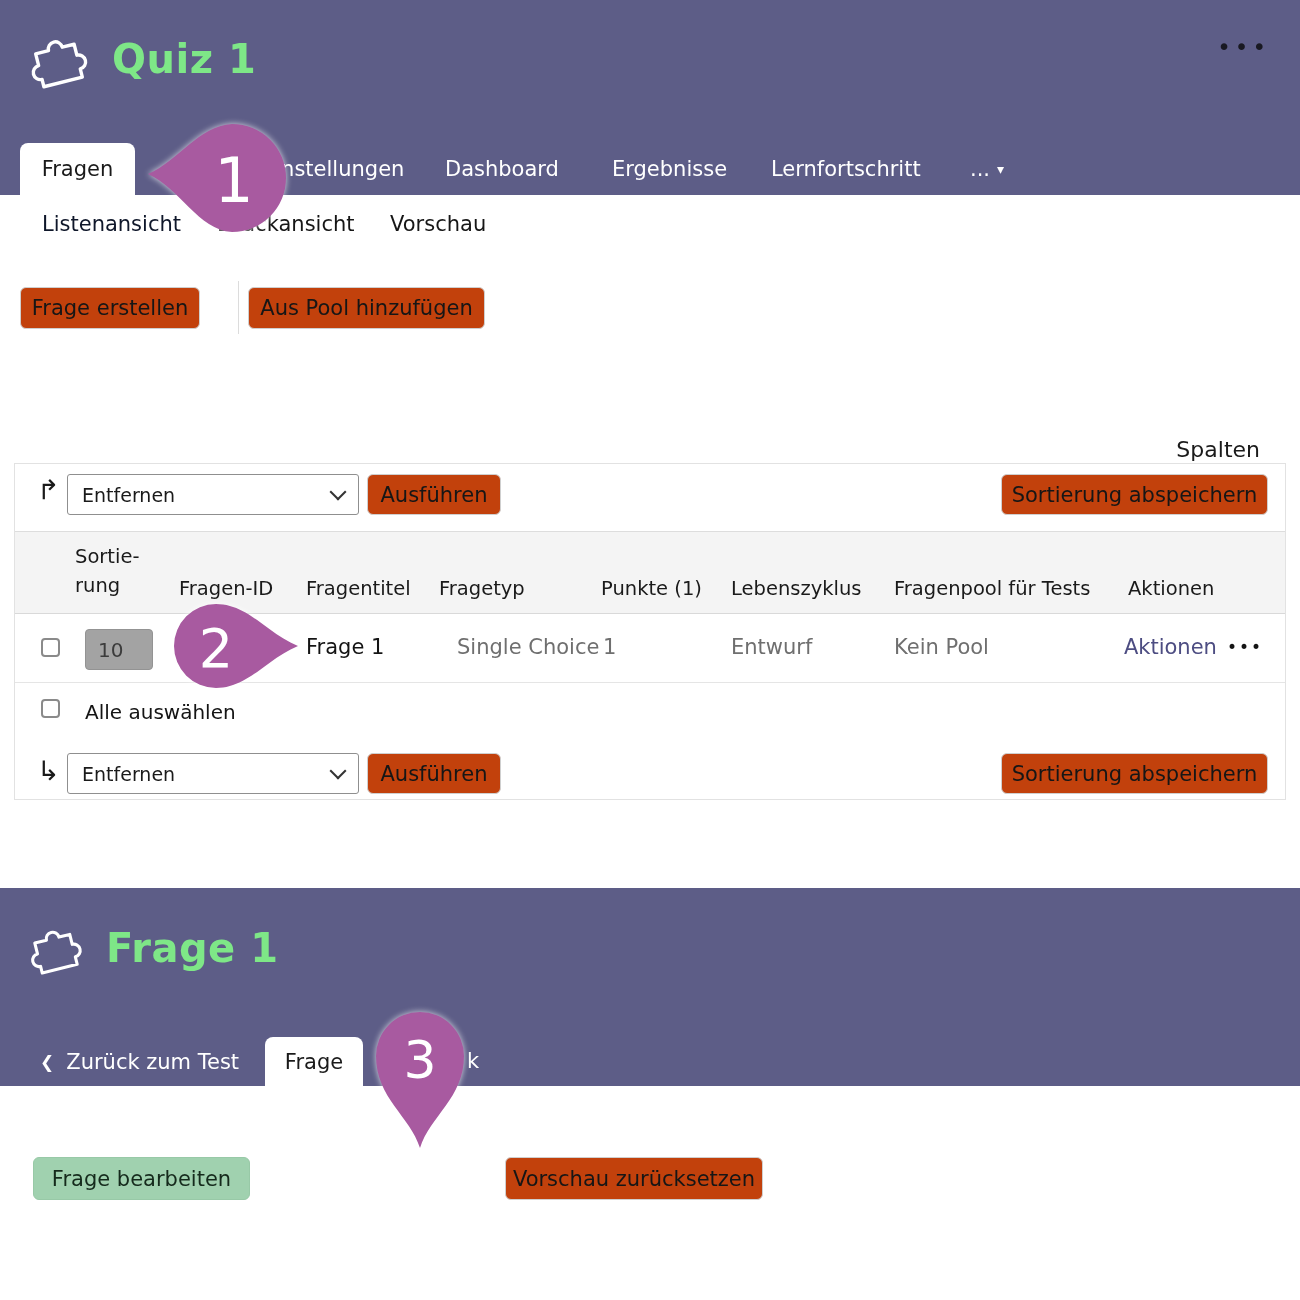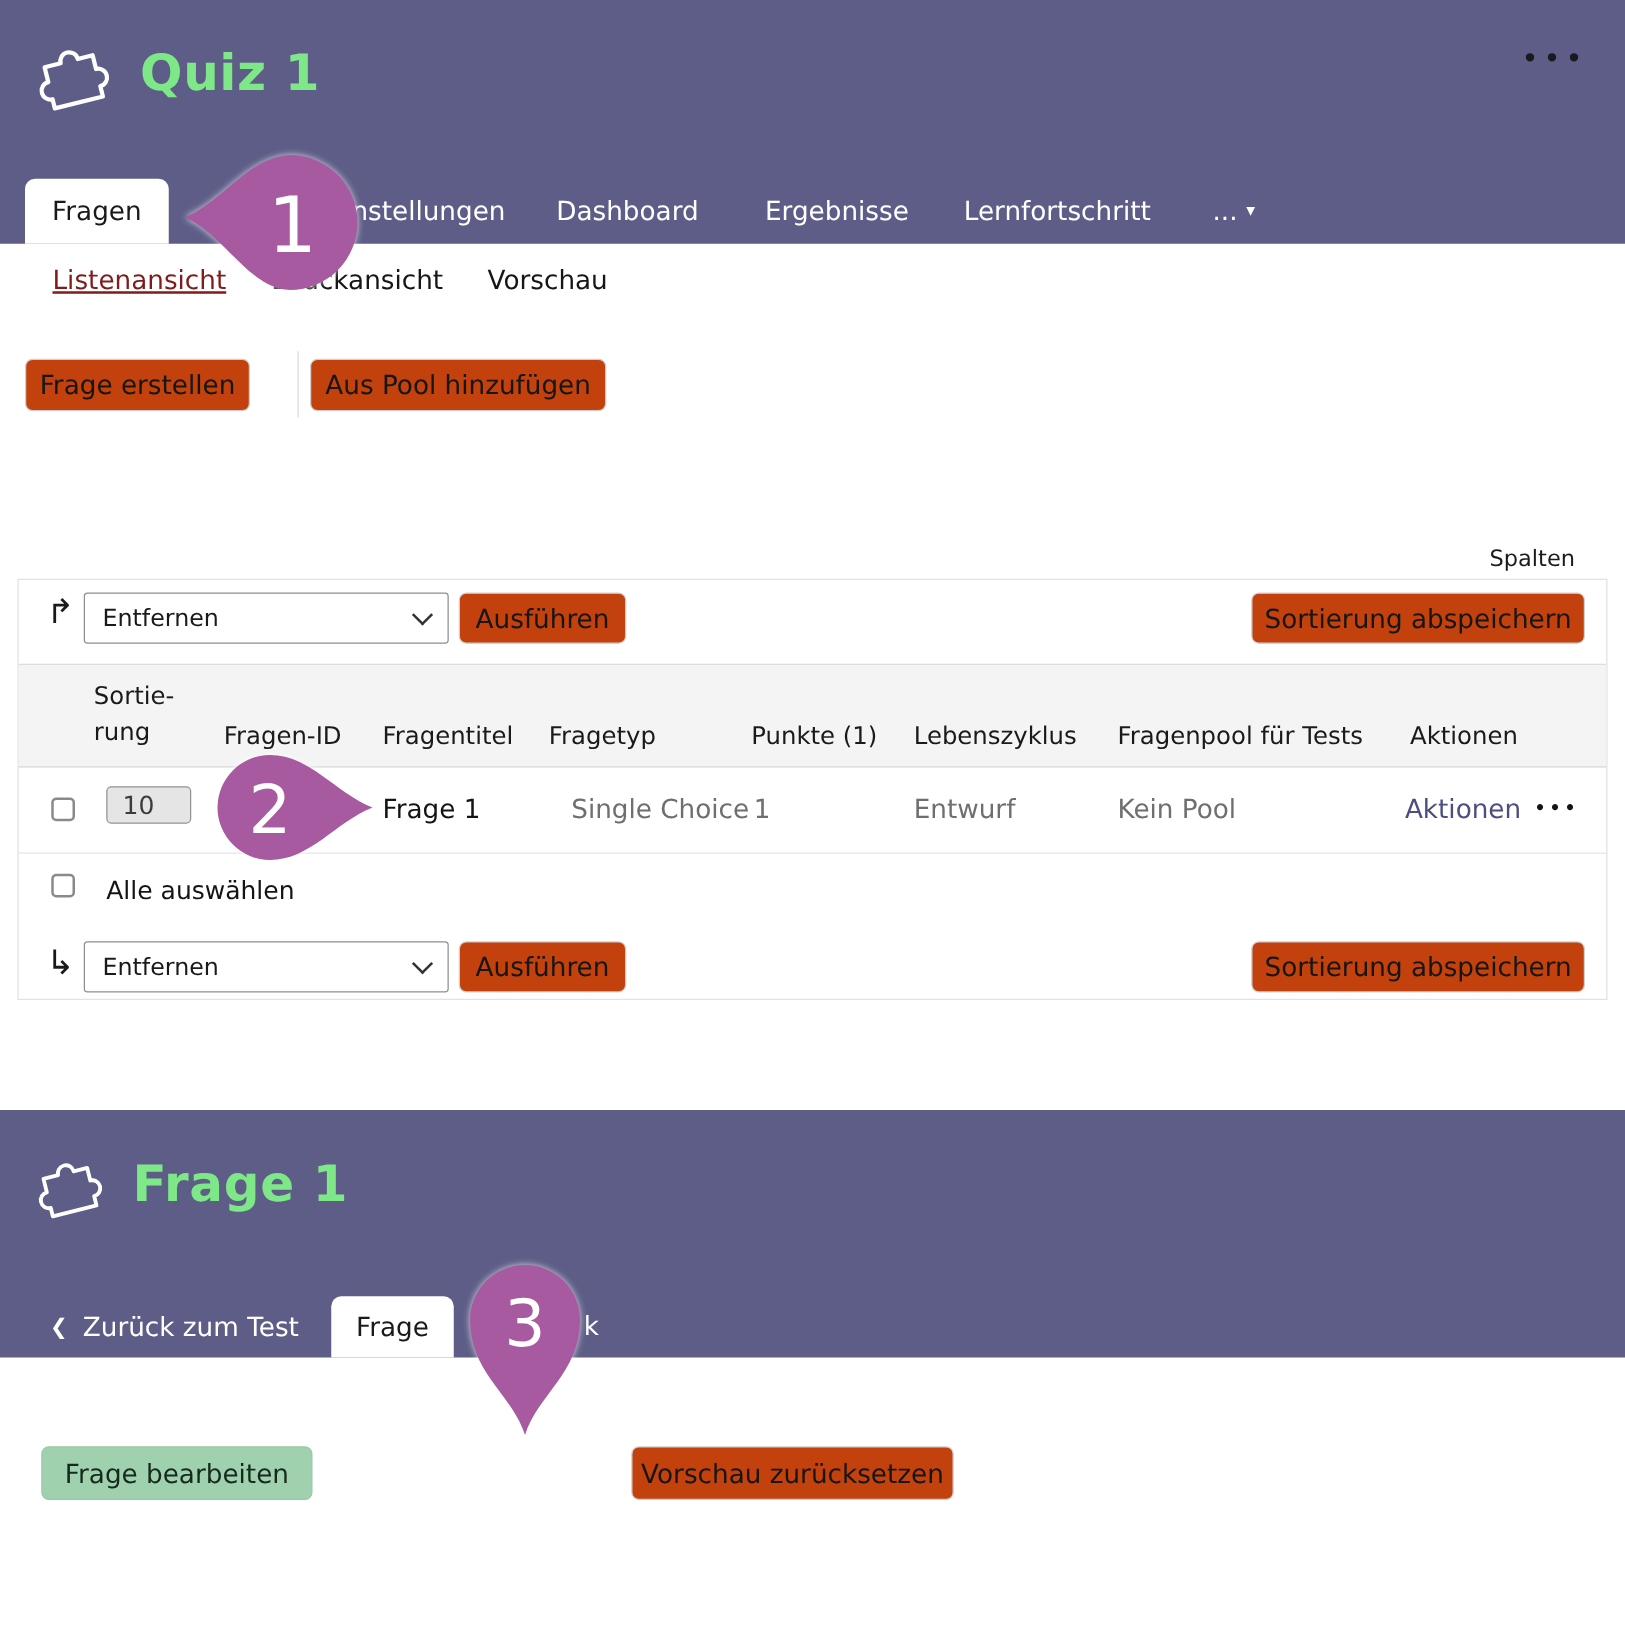--- a/index.html
+++ b/index.html
@@ -23,33 +23,33 @@
   #tab-fragen{left:20px;top:143px;width:115px;height:52px;}
   #tab-einstellungen{left:262px;top:143px;}
   #tab-dashboard{left:445px;top:143px;}
   #tab-ergebnisse{left:612px;top:143px;}
   #tab-lernfortschritt{left:771px;top:143px;}
   #tab-more{left:970px;top:143px;display:flex;align-items:center;gap:7px;height:52px;}
   #tab-more .caret{font-size:14px;}
 
   
   .subnav-link{position:absolute;top:212px;font-size:21px;cursor:pointer;color:#161616;white-space:nowrap;}
-  #nav-listen{left:42px;color:#7f1d1d;text-decoration:underline;}
+  #nav-listen{left:42px;color:#0f172a;}
   #nav-druck{left:217px;}
   #nav-vorschau{left:390px;}
 
   
   .btn{position:absolute;background:#c2410c;border:1px solid #cfcfcf;border-radius:6px;font-size:21px;color:#161616;
        display:flex;align-items:center;justify-content:center;box-sizing:border-box;cursor:pointer;white-space:nowrap;}
   #btn-frage-erstellen{left:20px;top:287px;width:180px;height:42px;}
   #toolbar1-divider{position:absolute;left:238px;top:281px;width:1px;height:53px;background:#dcdcdc;}
   #btn-aus-pool{left:248px;top:287px;width:237px;height:42px;}
   #btn-aus-test{left:507px;top:287px;width:328px;height:42px;}
 
-  #spalten{position:absolute;right:40px;top:437px;font-size:18px;cursor:pointer;color:#1b1b1b;}
+  #spalten{position:absolute;right:40px;top:437px;font-size:22px;cursor:pointer;color:#1b1b1b;}
 
   
   #qtable{position:absolute;left:14px;top:463px;width:1272px;height:337px;border:1px solid #e2e2e2;
           box-sizing:border-box;background:#fff;}
   .arrow-glyph{position:absolute;font-size:27px;color:#1a1a1a;line-height:1;}
   #arrow-top{left:22px;top:12px;}
   #arrow-bottom{left:22px;top:293px;}
   .select{position:absolute;width:292px;height:41px;border:1px solid #8f8f8f;border-radius:3px;background:#fff;
           display:flex;align-items:center;justify-content:space-between;padding:0 14px;box-sizing:border-box;
           font-size:19px;cursor:pointer;color:#1a1a1a;}
@@ -71,22 +71,22 @@
   #th-fragetyp{left:424px;}
   #th-punkte{left:586px;}
   #th-lebenszyklus{left:716px;}
   #th-fragenpool{left:879px;}
   #th-aktionen{left:1113px;}
 
   #drow{position:absolute;left:0;top:150px;width:100%;height:69px;border-bottom:1px solid #e5e5e5;box-sizing:border-box;}
   .checkbox{position:absolute;width:19px;height:19px;border:2px solid #8a8a8a;border-radius:4px;background:#fff;
             box-sizing:border-box;cursor:pointer;}
   #cb-row{left:26px;top:24px;}
-  #sort-input{position:absolute;left:70px;top:15px;width:68px;height:30px;border:1px solid #939393;border-radius:4px;
-              font-size:20px;color:#3c3c3c;padding:0 0 0 12px;box-sizing:border-box;font-family:inherit;background:#e5e5e5;}
+  #sort-input{position:absolute;left:70px;top:15px;width:68px;height:41px;border:1px solid #939393;border-radius:4px;
+              font-size:20px;color:#3c3c3c;padding:0 0 0 12px;box-sizing:border-box;font-family:inherit;background:#a3a3a3;}
   .cell{position:absolute;top:21px;font-size:21px;white-space:nowrap;}
   .gray{color:#6f6f6f;}
   #cell-titel{left:291px;color:#141414;}
   #cell-typ{left:424px;margin-left:18px;}
   #cell-punkte{left:588px;}
   #cell-lzyk{left:716px;}
   #cell-pool{left:879px;}
   #cell-akt{position:absolute;right:22px;top:21px;display:flex;gap:10px;align-items:center;}
   .akt-link{color:#4d4d82;font-size:21px;cursor:pointer;}
   .akt-dots{color:#141414;font-size:17px;letter-spacing:2px;cursor:pointer;}

